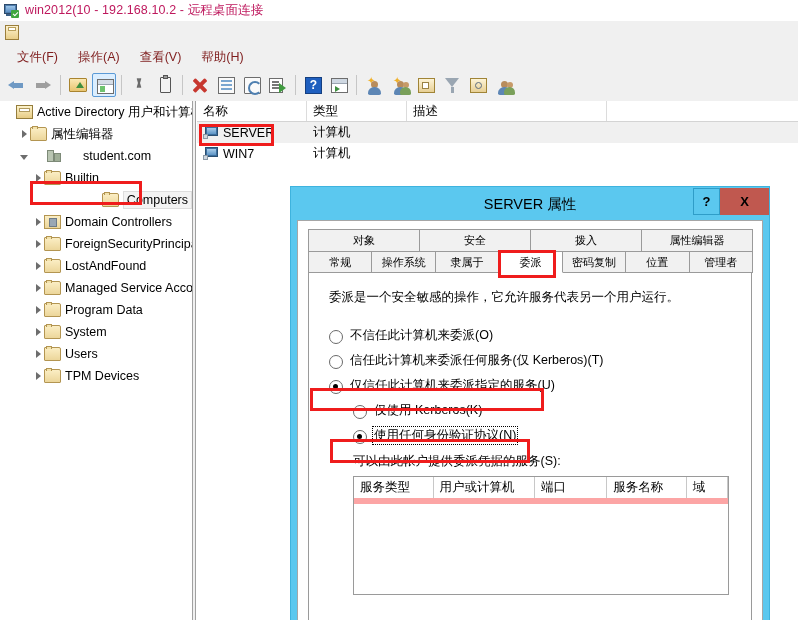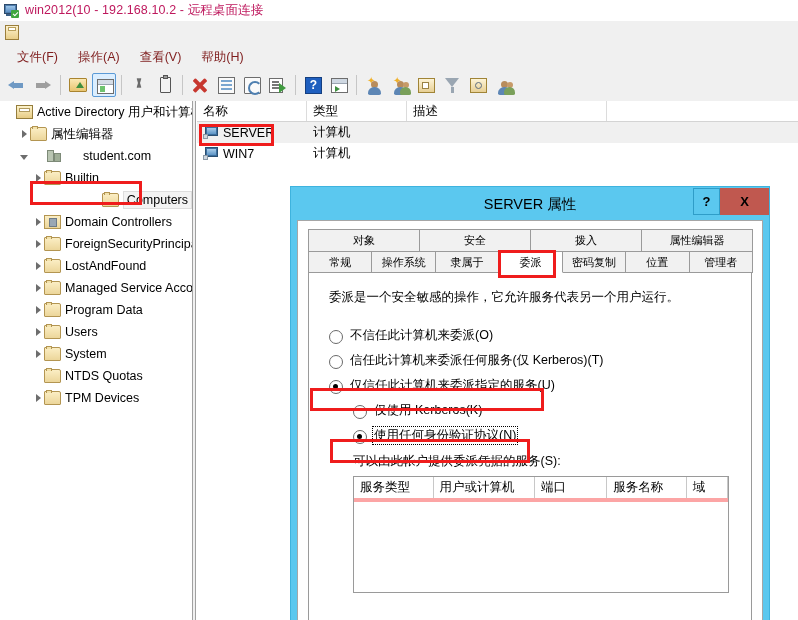--- a/index.html
+++ b/index.html
@@ -173,21 +173,21 @@
   .desc{font-size:12.5px;color:#000;margin:2px 0 22px 4px;}
   .opt{display:flex;align-items:flex-start;gap:7px;font-size:12.5px;margin:0 0 9px 4px;}
   .opt.indent{margin-left:28px;}
   .radio{width:12px;height:12px;border:1px solid #6a6a6a;border-radius:50%;background:#fff;flex:none;position:relative;margin-top:2px;}
   .radio.on:after{content:"";position:absolute;left:2.5px;top:2.5px;width:5px;height:5px;border-radius:50%;background:#000;}
   .opt .txt{line-height:15px;}
   .dotted{outline:1px dotted #000;outline-offset:1px;}
 
   .lbl-s{font-size:12.5px;margin:2px 0 6px 28px;}
   .svc-table{margin-left:28px;margin-right:6px;border:1px solid #9a9a9a;background:#fff;}
-  .svc-head{display:flex;height:21px;border-bottom:4px solid #fca5a5;}
+  .svc-head{display:flex;height:21px;border-bottom:6px solid #fca5a5;}
   .svc-head .sc{border-right:1px solid #c8c8c8;padding:2px 6px;font-size:12.5px;box-sizing:border-box;}
   .svc-body{height:90px;background:#fff;}
 
   
   .redbox{position:absolute;border:3px solid #ef1c1c;box-sizing:border-box;pointer-events:none;z-index:60;}
 </style>
 </head>
 <body>
 
 <div class="app">
@@ -344,31 +344,26 @@
           <span class="lbl">Managed Service Accounts</span>
         </div>
         <div class="tnode" style="padding-left: 32px;">
           <span class="exp closed"></span>
           <span class="ic folder-i"></span>
           <span class="lbl">Program Data</span>
         </div>
         <div class="tnode" style="padding-left: 32px;">
           <span class="exp closed"></span>
           <span class="ic folder-i"></span>
+          <span class="lbl">System</span>
+        </div>
+        <div class="tnode" style="padding-left: 32px;">
+          <span class="exp closed"></span>
+          <span class="ic folder-i"></span>
           <span class="lbl">Users</span>
-        </div>
-        <div class="tnode" style="padding-left: 32px;">
-          <span class="exp closed"></span>
-          <span class="ic folder-i"></span>
-          <span class="lbl">System</span>
-        </div>
-        <div class="tnode" style="padding-left: 32px;">
-          <span class="exp"></span>
-          <span class="ic folder-i"></span>
-          <span class="lbl">NTDS Quotas</span>
         </div>
         <div class="tnode" style="padding-left: 32px;">
           <span class="exp closed"></span>
           <span class="ic folder-i"></span>
           <span class="lbl">TPM Devices</span>
         </div>
       </div>
     <div class="splitter"></div>
     <div class="list">
       <div class="lhead" id="lhead">

